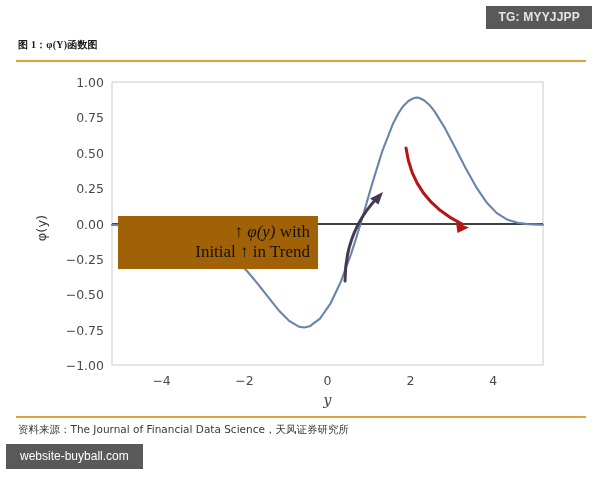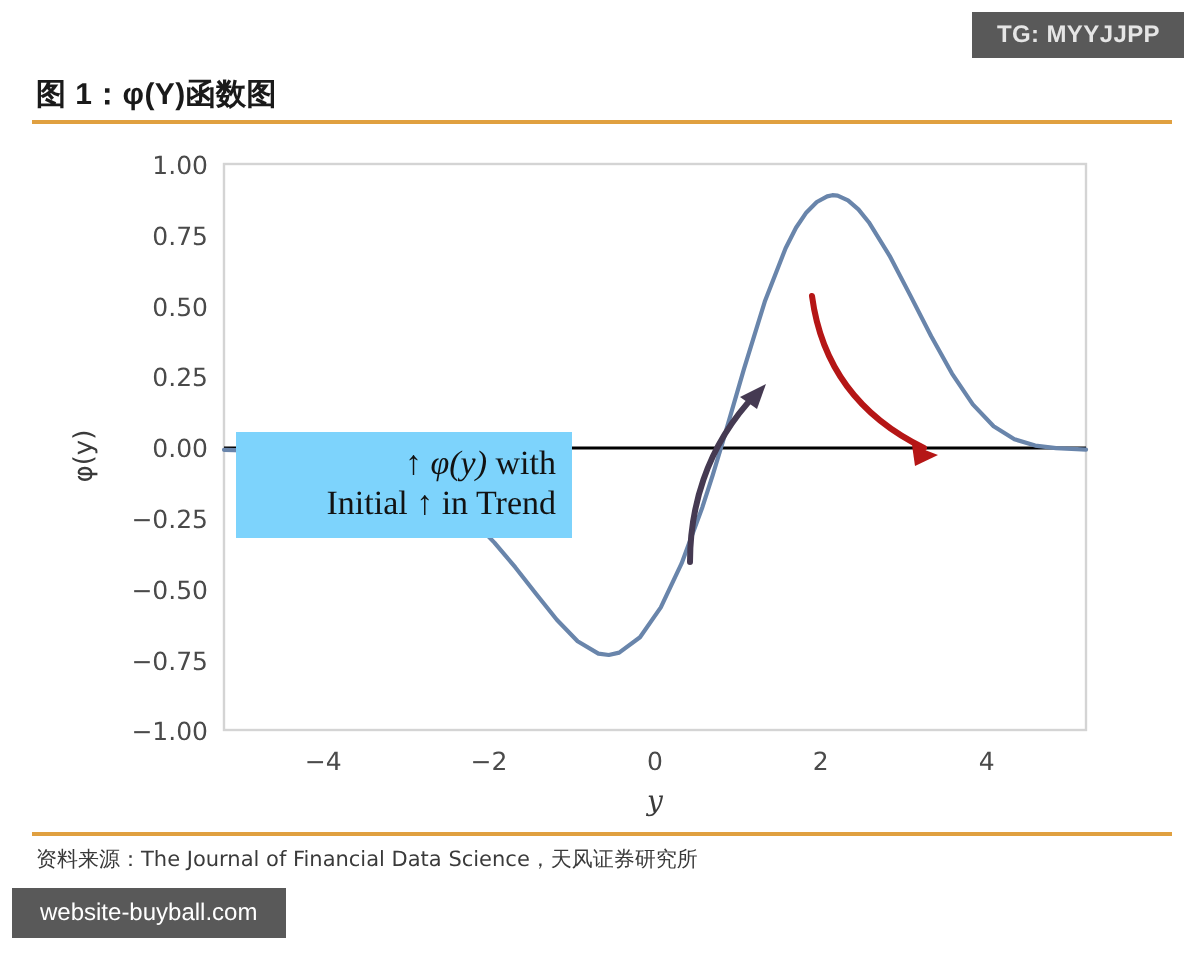--- a/index.html
+++ b/index.html
@@ -29,24 +29,24 @@
     padding: 5px 12px 6px 12px;
     line-height: 1;
     z-index: 40;
   }
 
   
   .fig-caption {
     position: absolute;
     left: 18px;
     top: 38px;
-    font-size: 15px;
+    font-size: 10px;
     font-weight: bold;
     color: #1a1a1a;
-    font-family: Liberation Sans, sans-serif;
+    font-family: Liberation Serif, serif;
     letter-spacing: 0.2px;
   }
   .rule-top {
     position: absolute;
     left: 16px;
     top: 60px;
     width: 570px;
     height: 2px;
     background: #e0a040;
   }
@@ -102,22 +102,22 @@
   .anno {
     position: absolute;
     font-family: "Liberation Serif", "DejaVu Serif", serif;
     color: #121212;
     line-height: 1.18;
     z-index: 25;
   }
   .anno-purple {
     left: 118px;
     top: 150px;
-    width: 168px;
-    background: #7dd3fc;
+    width: 200px;
+    background: #a16207;
     font-size: 17px;
     padding: 6px 8px 7px 10px;
     box-sizing: border-box;
   }
   .anno-orange {
     left: 334px;
     top: 243px;
     width: 179px;
     background: #f5cb9c;
     font-size: 16px;

